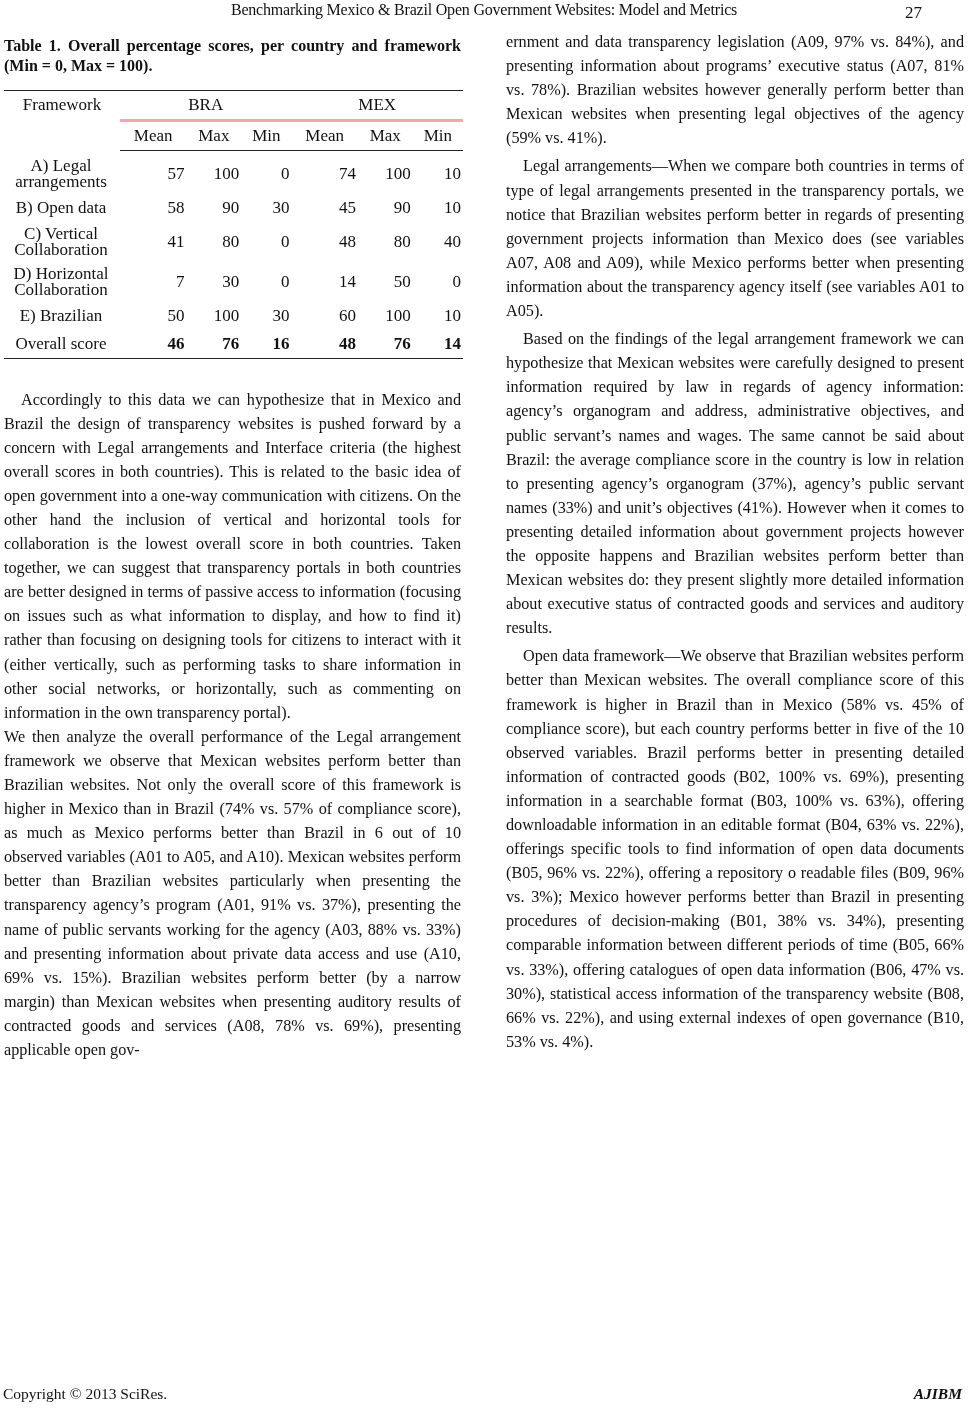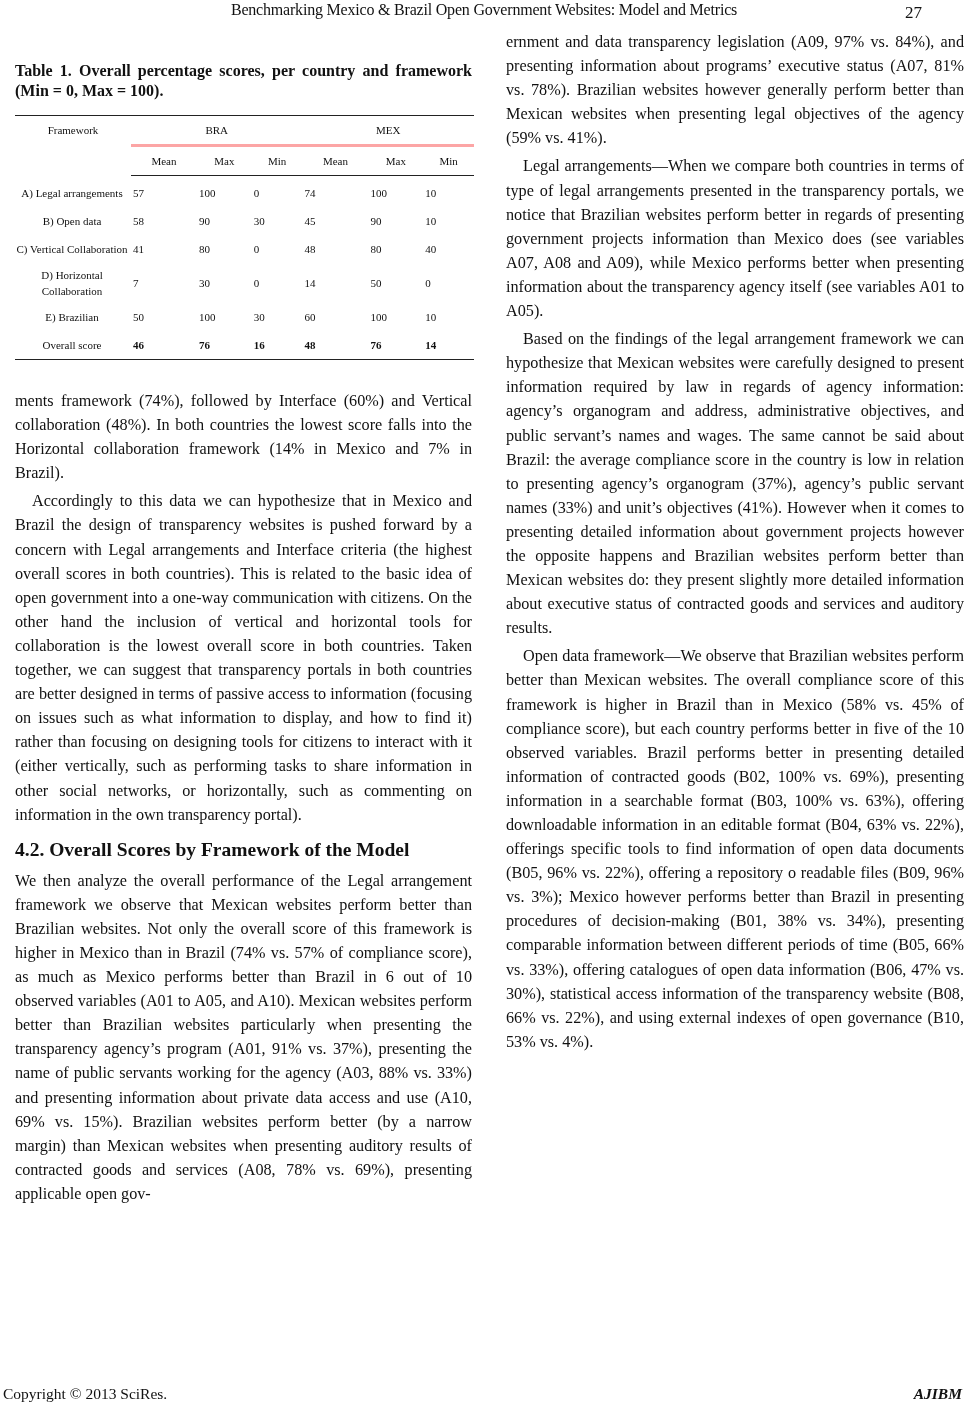--- a/index.html
+++ b/index.html
@@ -9,35 +9,35 @@
     color: #111;
   }
   .running-head {
     position: absolute; top: 0; left: 0; width: 928px; height: 26px;
     font-size: 16px; line-height: 20px; font-family: Liberation Serif, serif;
   }
   .running-head .title { position: absolute; left: 0; width: 968px; text-align: center; top: 0; letter-spacing: -0.2px; }
   .running-head .pageno { position: absolute; right: 6px; top: 3px; font-size: 17px; }
 
   .col { position: absolute; top: 30px; font-size: 16.2px; line-height: 24.1px; text-align: justify; }
-  .col.left { left: 15px; width: 457px; margin-top: 25px; }
+  .col.left { left: 4px; width: 457px; }
   .col.right { left: 506px; width: 458px; }
   .col p { margin: 0; }
   .col p.indent { text-indent: 17px; margin-top: 4px; }
 
   .table-caption { font-weight: bold; font-size: 16px; line-height: 20px; margin: 6px 0 14px 0; text-align: justify; }
   table.scores {
-    width: 459px; border-collapse: collapse; font-size: 11px; line-height: 16px;
+    width: 459px; border-collapse: collapse; font-size: 17px; line-height: 16px;
     border-top: 1.5px solid #222; border-bottom: 1.5px solid #222; margin-bottom: 29px;
   }
   table.scores th { font-weight: normal; text-align: center; padding: 6px 2px 6px 2px; }
   table.scores th.fw { text-align: center; vertical-align: top; width: 112px; }
   table.scores tr.country th.grp { border-bottom: 3px solid #fca5a5; }
   table.scores tr.subhead th { border-bottom: 1.2px solid #222; }
-  table.scores td { text-align: left; padding: 4px 2px; height: 20px; }
+  table.scores td { text-align: right; padding: 4px 2px; height: 20px; }
   table.scores td.label { text-align: center; padding-left: 0; font-family: Liberation Serif, serif; }
   table.scores tr.overall td { font-weight: bold; }
   table.scores tr.overall td.label { font-weight: normal; }
   table.scores tr.first td { padding-top: 7px; }
 
   h2.section { font-family: "Liberation Serif", serif; font-size: 19.5px; font-weight: bold; margin: 10px 0 6px 0; line-height: 26px; }
 
   .bullet { text-indent: 0; margin-top: 4px; padding-left: 0; }
   .bullet .dot { display: inline-block; width: 22px; text-align: left; padding-left: 2px; }
 
@@ -122,23 +122,21 @@
         <td>46</td>
         <td>76</td>
         <td>16</td>
         <td>48</td>
         <td>76</td>
         <td>14</td>
       </tr>
     </tbody>
   </table>
 
-  <p>ments framework (74%), followed by Interface (60%) and Vertical collaboration (48%). In both countries the lowest score falls into the Horizontal collaboration framework (14% in Mexico and 7% in Brazil).</p>
   <p class="indent">Accordingly to this data we can hypothesize that in Mexico and Brazil the design of transparency websites is pushed forward by a concern with Legal arrangements and Interface criteria (the highest overall scores in both countries). This is related to the basic idea of open government into a one-way communication with citizens. On the other hand the inclusion of vertical and horizontal tools for collaboration is the lowest overall score in both countries. Taken together, we can suggest that transparency portals in both countries are better designed in terms of passive access to information (focusing on issues such as what information to display, and how to find it) rather than focusing on designing tools for citizens to interact with it (either vertically, such as performing tasks to share information in other social networks, or horizontally, such as commenting on information in the own transparency portal).</p>
-  <h2 class="section">4.2. Overall Scores by Framework of the Model</h2>
   <p>We then analyze the overall performance of the Legal arrangement framework we observe that Mexican websites perform better than Brazilian websites. Not only the overall score of this framework is higher in Mexico than in Brazil (74% vs. 57% of compliance score), as much as Mexico performs better than Brazil in 6 out of 10 observed variables (A01 to A05, and A10). Mexican websites perform better than Brazilian websites particularly when presenting the transparency agency’s program (A01, 91% vs. 37%), presenting the name of public servants working for the agency (A03, 88% vs. 33%) and presenting information about private data access and use (A10, 69% vs. 15%). Brazilian websites perform better (by a narrow margin) than Mexican websites when presenting auditory results of contracted goods and services (A08, 78% vs. 69%), presenting applicable open gov-</p>
 </div>
 
 <div class="col right">
   <p>ernment and data transparency legislation (A09, 97% vs. 84%), and presenting information about programs’ executive status (A07, 81% vs. 78%). Brazilian websites however generally perform better than Mexican websites when presenting legal objectives of the agency (59% vs. 41%).</p>
   <p class="indent">Legal arrangements—When we compare both countries in terms of type of legal arrangements presented in the transparency portals, we notice that Brazilian websites perform better in regards of presenting government projects information than Mexico does (see variables A07, A08 and A09), while Mexico performs better when presenting information about the transparency agency itself (see variables A01 to A05).</p>
   <p class="indent">Based on the findings of the legal arrangement framework we can hypothesize that Mexican websites were carefully designed to present information required by law in regards of agency information: agency’s organogram and address, administrative objectives, and public servant’s names and wages. The same cannot be said about Brazil: the average compliance score in the country is low in relation to presenting agency’s organogram (37%), agency’s public servant names (33%) and unit’s objectives (41%). However when it comes to presenting detailed information about government projects however the opposite happens and Brazilian websites perform better than Mexican websites do: they present slightly more detailed information about executive status of contracted goods and services and auditory results.</p>
   <p class="indent">Open data framework—We observe that Brazilian websites perform better than Mexican websites. The overall compliance score of this framework is higher in Brazil than in Mexico (58% vs. 45% of compliance score), but each country performs better in five of the 10 observed variables. Brazil performs better in presenting detailed information of contracted goods (B02, 100% vs. 69%), presenting information in a searchable format (B03, 100% vs. 63%), offering downloadable information in an editable format (B04, 63% vs. 22%), offerings specific tools to find information of open data documents (B05, 96% vs. 22%), offering a repository o readable files (B09, 96% vs. 3%); Mexico however performs better than Brazil in presenting procedures of decision-making (B01, 38% vs. 34%), presenting comparable information between different periods of time (B05, 66% vs. 33%), offering catalogues of open data information (B06, 47% vs. 30%), statistical access information of the transparency website (B08, 66% vs. 22%), and using external indexes of open governance (B10, 53% vs. 4%).</p>
 </div>
 

